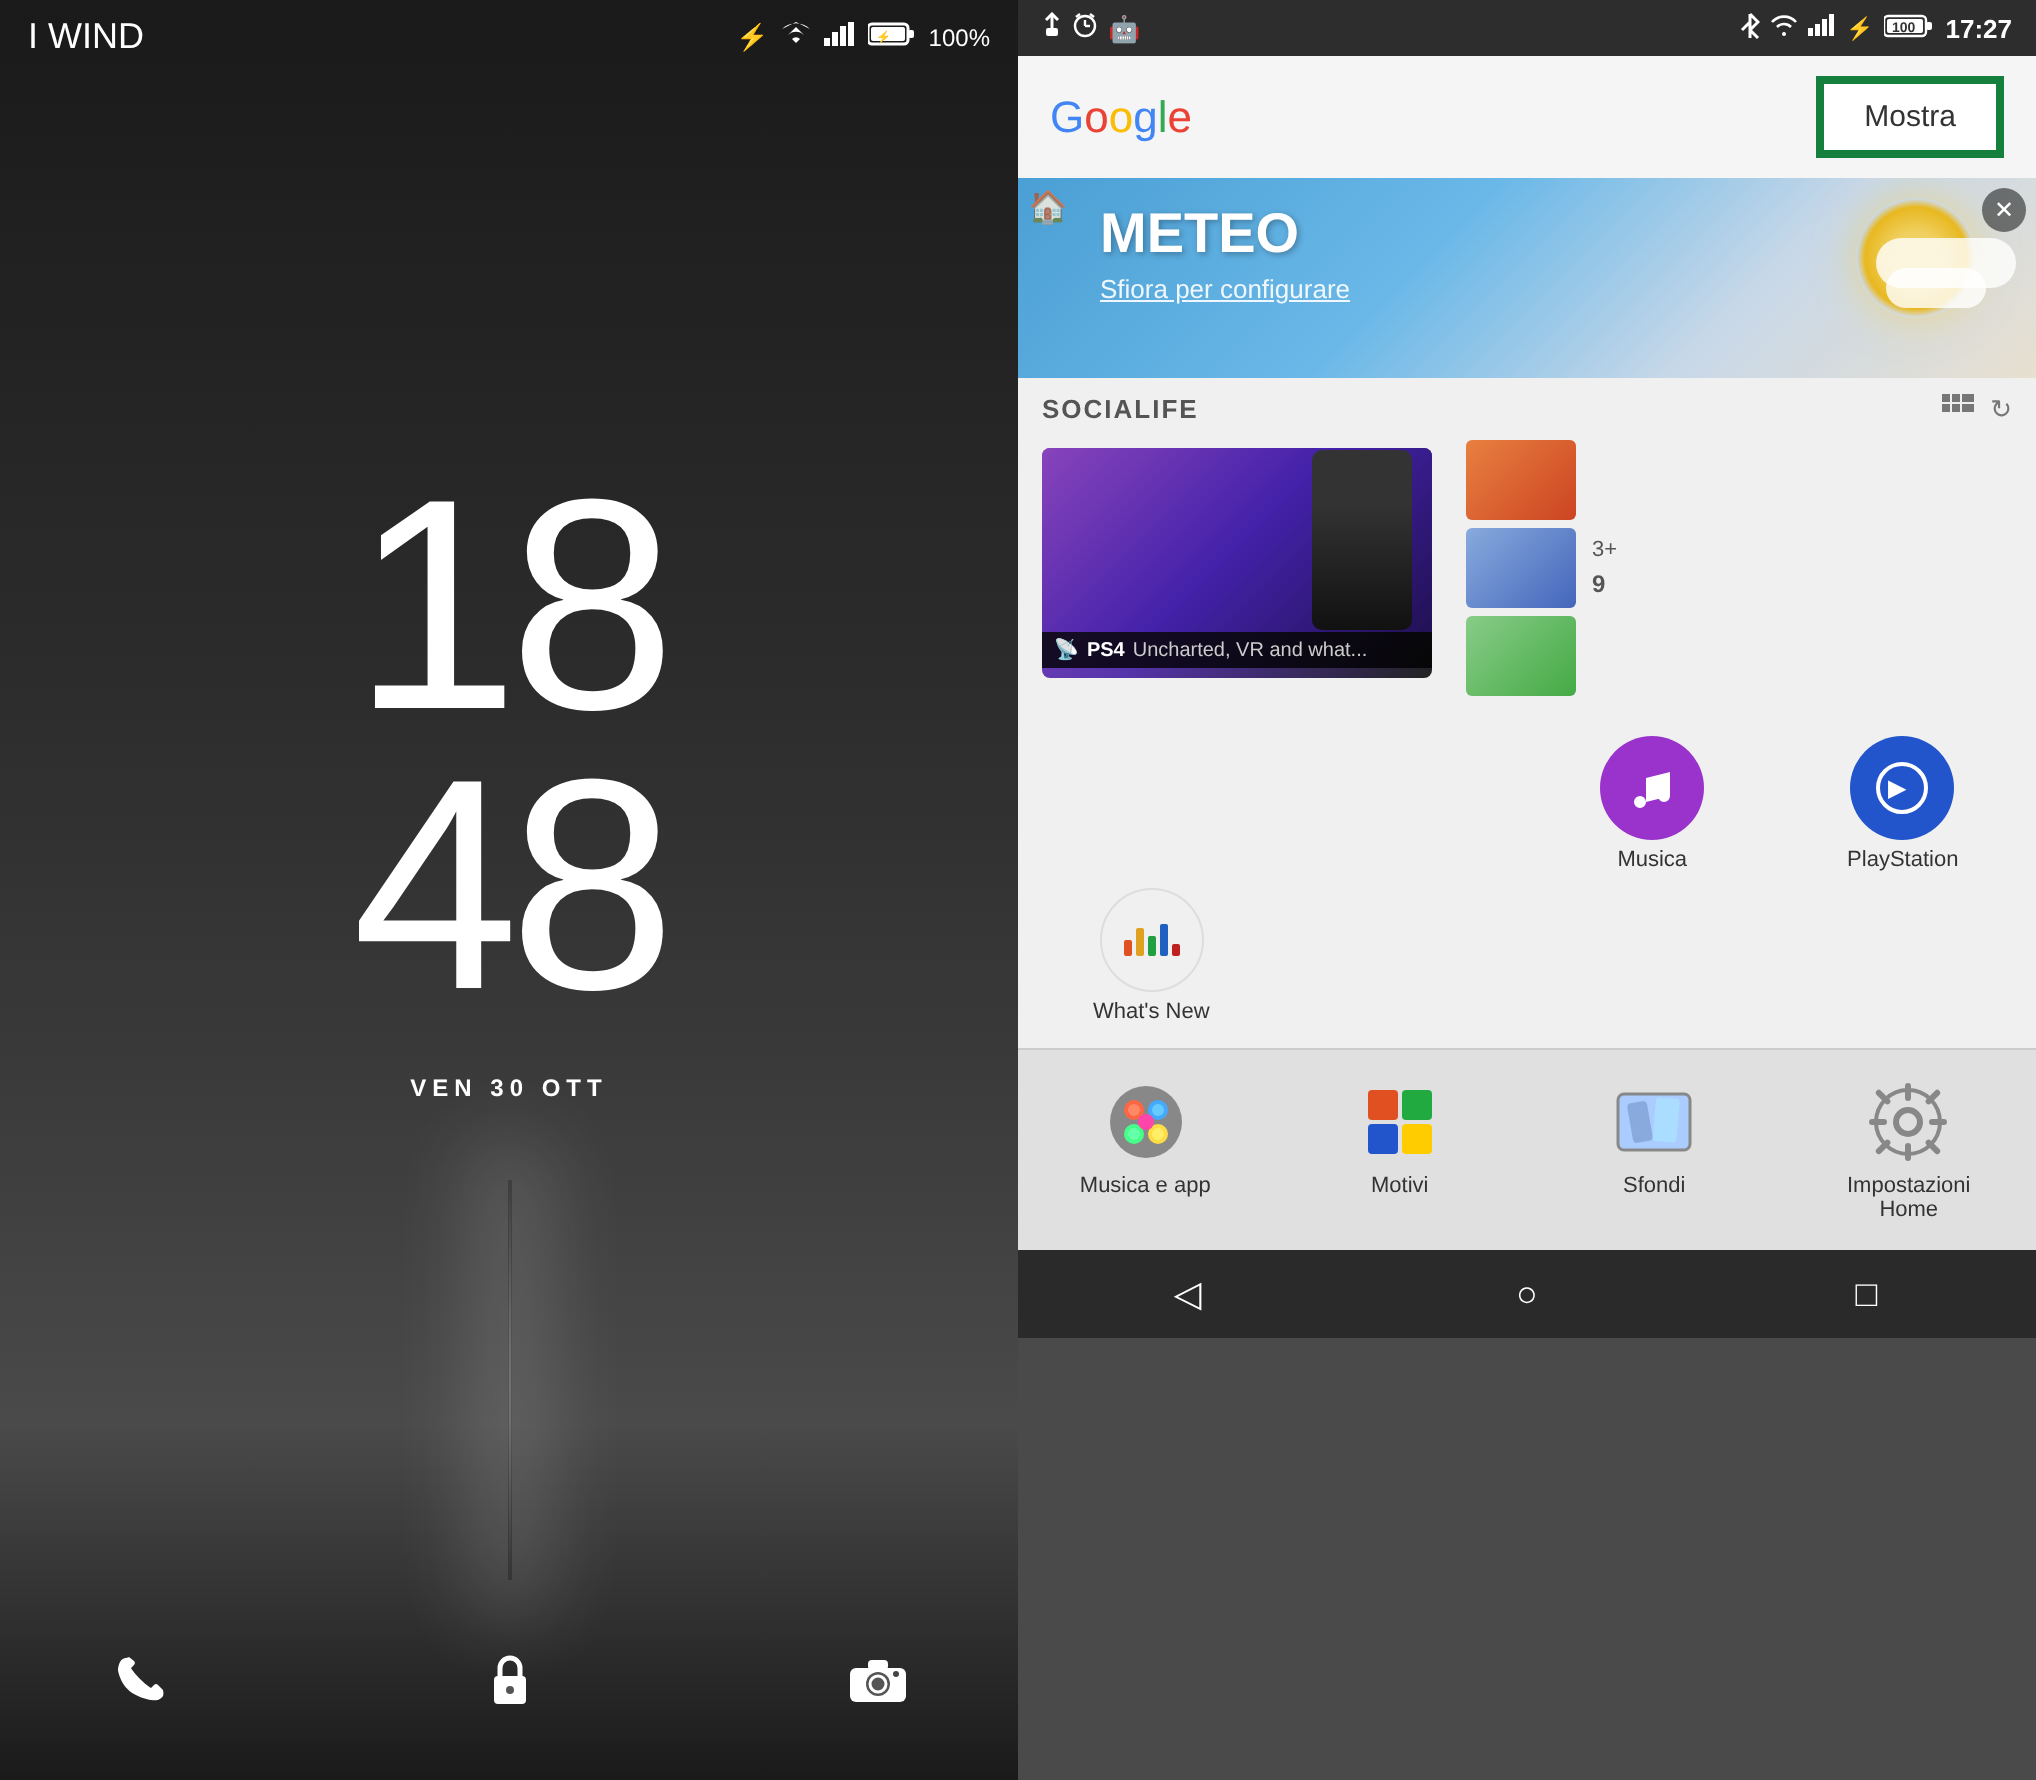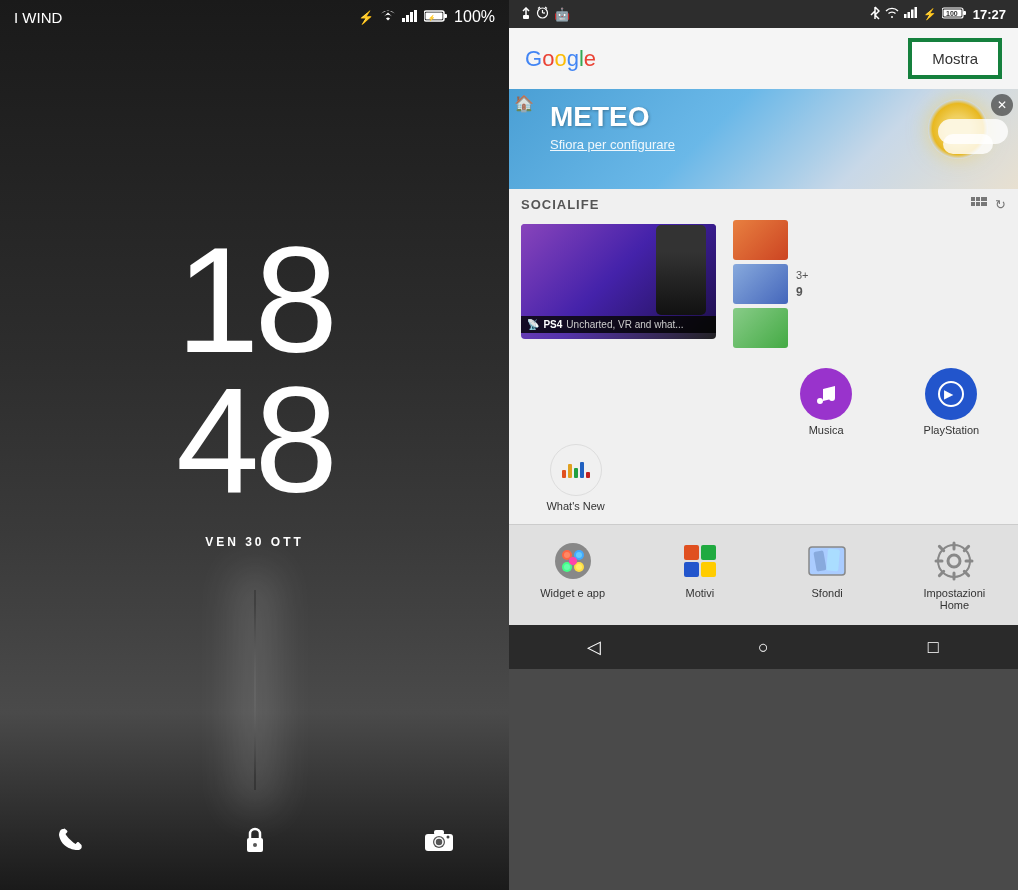--- a/index.html
+++ b/index.html
@@ -37,21 +37,21 @@
     .lock-status-bar {
       display: flex;
       justify-content: space-between;
       align-items: center;
       padding: 8px 14px;
       color: white;
       font-size: 13px;
       font-weight: 500;
     }
 
-    .lock-status-left { font-size: 15px; }
+    .lock-status-left { font-size: 18px; }
     .lock-status-right {
       display: flex;
       gap: 6px;
       align-items: center;
       font-size: 12px;
     }
 
     .lock-time-container {
       flex: 1;
       display: flex;
@@ -495,21 +495,21 @@
         </svg>
       </span>
       <span style="font-size:11px;">
         <svg width="24" height="12" viewBox="0 0 24 12" fill="white">
           <rect x="0" y="1" width="20" height="10" rx="2" stroke="white" stroke-width="1.5" fill="none"></rect>
           <rect x="1.5" y="2.5" width="17" height="7" rx="1" fill="white"></rect>
           <rect x="20" y="4" width="3" height="4" rx="1" fill="white"></rect>
           <text x="4" y="9.5" font-size="6" fill="#333" font-family="Arial">⚡</text>
         </svg>
       </span>
-      <span style="font-size:16px; color:white;">100%</span>
+      <span style="font-size:12px; color:white;">100%</span>
     </div>
   </div>
 
   <div class="lock-time-container">
     <div class="lock-hour">18</div>
     <div class="lock-minute">48</div>
     <div class="lock-date">VEN 30 OTT</div>
   </div>
 
   <div class="lock-bottom-bar">
@@ -713,21 +713,21 @@
           <circle cx="26" cy="14" r="5" fill="#44aaff"></circle>
           <circle cx="14" cy="26" r="5" fill="#44ff88"></circle>
           <circle cx="26" cy="26" r="5" fill="#ffdd44"></circle>
           <circle cx="20" cy="20" r="4" fill="#ff44aa"></circle>
           <circle cx="14" cy="14" r="3" fill="#ff8866"></circle>
           <circle cx="26" cy="14" r="3" fill="#66ccff"></circle>
           <circle cx="14" cy="26" r="3" fill="#66ffaa"></circle>
           <circle cx="26" cy="26" r="3" fill="#ffee66"></circle>
         </svg>
       </div>
-      <span class="bottom-nav-label">Widget e app</span>
+      <span class="bottom-nav-label">Musica e app</span>
     </div>
     <div class="bottom-nav-item">
       <div class="bottom-nav-icon">
         <svg width="40" height="40" viewBox="0 0 40 40">
           <rect x="4" y="4" width="15" height="15" rx="2" fill="#e05020"></rect>
           <rect x="21" y="4" width="15" height="15" rx="2" fill="#20aa40"></rect>
           <rect x="4" y="21" width="15" height="15" rx="2" fill="#2255cc"></rect>
           <rect x="21" y="21" width="15" height="15" rx="2" fill="#ffcc00"></rect>
         </svg>
       </div>

